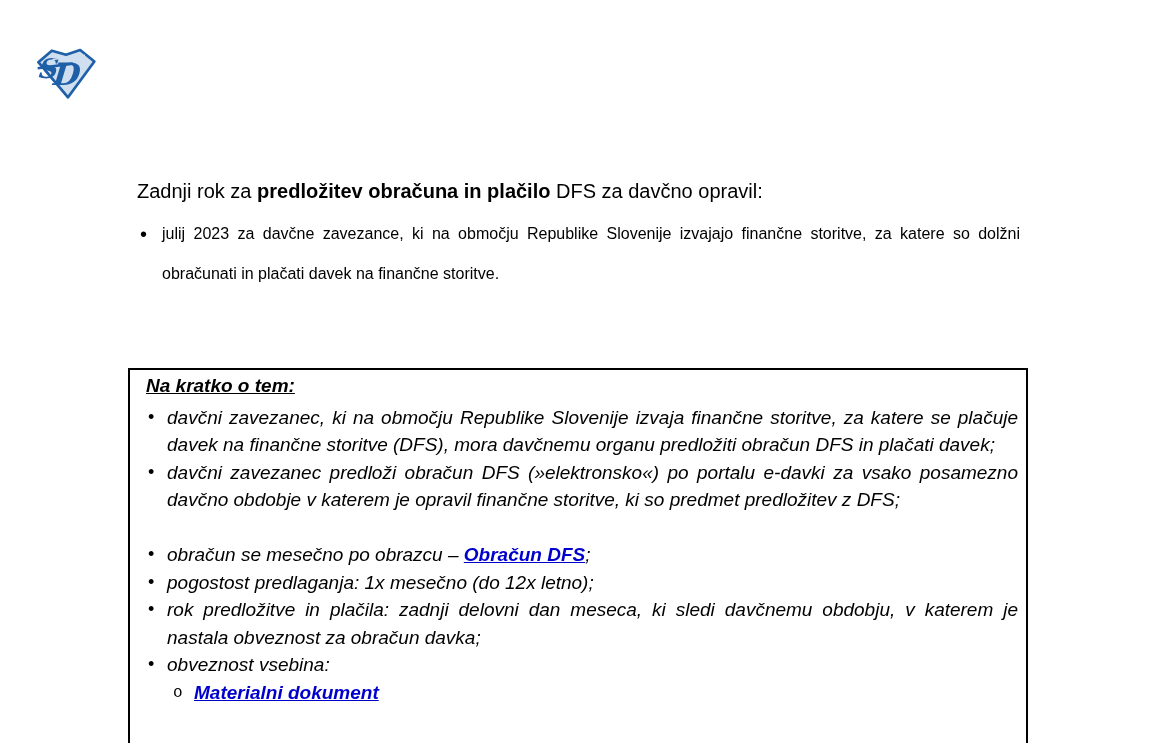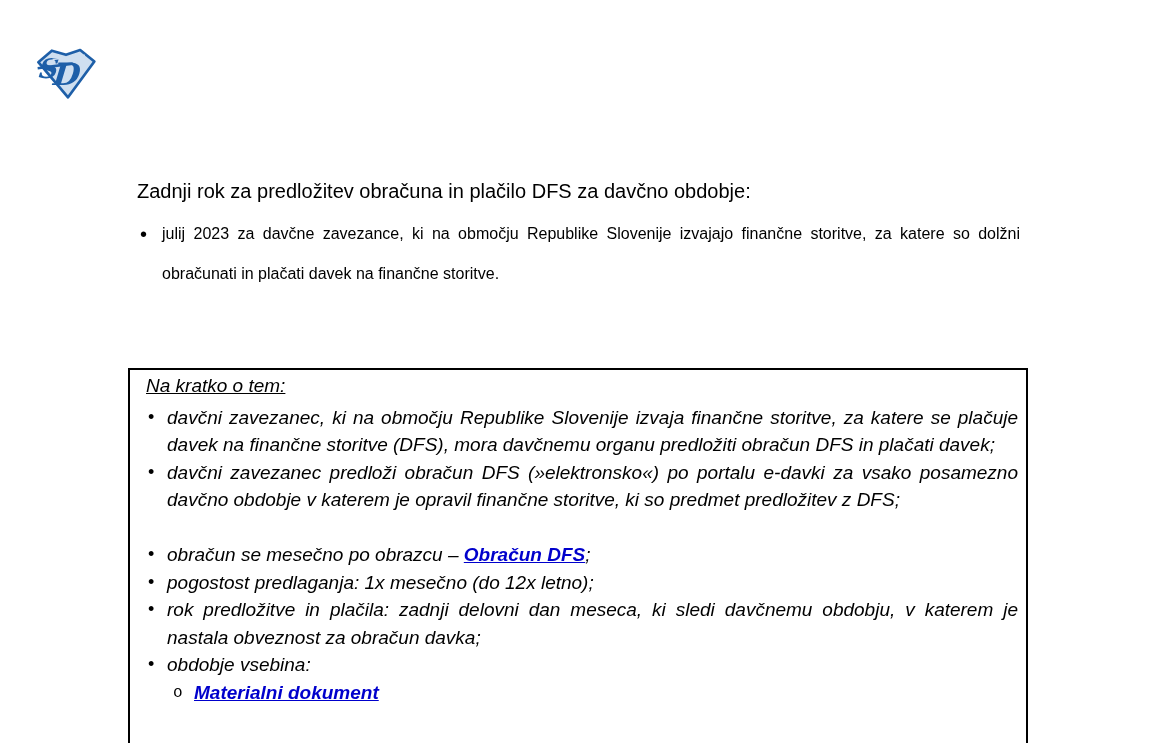--- a/index.html
+++ b/index.html
@@ -32,21 +32,21 @@
     left: 137px;
     top: 178px;
     width: 883px;
   }
   .intro-line {
     margin: 0;
     font-size: 20px;
     line-height: 26px;
     white-space: nowrap;
   }
-  .bold { font-weight: normal; text-align: center; }
+  .bold { font-weight: bold; text-align: center; }
 
   .main-li {
     position: relative;
     margin-top: 10px;
     padding-left: 25px;
   }
   .main-li .marker {
     position: absolute;
     left: 3px;
     top: 0;
@@ -67,21 +67,21 @@
     width: 900px;
     height: 430px;
     border: 2px solid #000000;
     box-sizing: border-box;
     padding: 2px 8px 0 16px;
     font-style: italic;
     font-size: 19px;
     line-height: 27.5px;
   }
   .box-heading {
-    font-weight: normal;
+    font-weight: bold;
     text-decoration: underline;
     margin-bottom: 4px;
   }
   .box-li {
     position: relative;
     padding-left: 21px;
     text-align: justify;
   }
   .box-li .marker {
     position: absolute;
@@ -119,21 +119,21 @@
     <g fill="#1e5fa8" font-family="'DejaVu Serif', serif" font-weight="bold" font-style="italic">
       <text x="14" y="47" font-size="40" transform="skewX(-6)">S</text>
       <text x="36" y="58" font-size="46" transform="skewX(-6)">D</text>
     </g>
     <path d="M 8,33 L 60,26" stroke="#1e5fa8" stroke-width="4" fill="none"></path>
     <path d="M 30,20 L 78,14" stroke="#cfdff0" stroke-width="2.5" fill="none"></path>
   </svg>
 </div>
 
 <div class="content">
-  <p class="intro-line"><span>Zadnji rok za </span><span class="bold">predložitev obračuna in plačilo</span><span> DFS za davčno obdobje:</span></p>
+  <p class="intro-line"><span>Zadnji rok za </span><span class="bold">predložitev obračuna in plačilo</span><span> DFS za davčno opravil:</span></p>
 
   <div class="main-li">
     <span class="marker">•</span>
     <div class="li-text">julij 2023 za davčne zavezance, ki na območju Republike Slovenije izvajajo finančne storitve, za katere so dolžni obračunati in plačati davek na finančne storitve.</div>
   </div>
 </div>
 
 <div class="box">
   <div class="box-heading">Na kratko o tem:</div>
 
@@ -159,20 +159,20 @@
     <div class="li-text">pogostost predlaganja: 1x mesečno (do 12x letno);</div>
   </div>
 
   <div class="box-li">
     <span class="marker">•</span>
     <div class="li-text">rok predložitve in plačila: zadnji delovni dan meseca, ki sledi davčnemu obdobju, v katerem je nastala obveznost za obračun davka;</div>
   </div>
 
   <div class="box-li">
     <span class="marker">•</span>
-    <div class="li-text">obdobje vsebina:</div>
+    <div class="li-text">obveznost vsebina:</div>
   </div>
 
   <div class="sub-li">
     <span class="marker">o</span>
     <div class="li-text"><a class="doc-link" style="color: rgb(0, 0, 204); text-decoration: underline;">Materialni dokument</a></div>
   </div>
 </div>
 
 </body></html>

